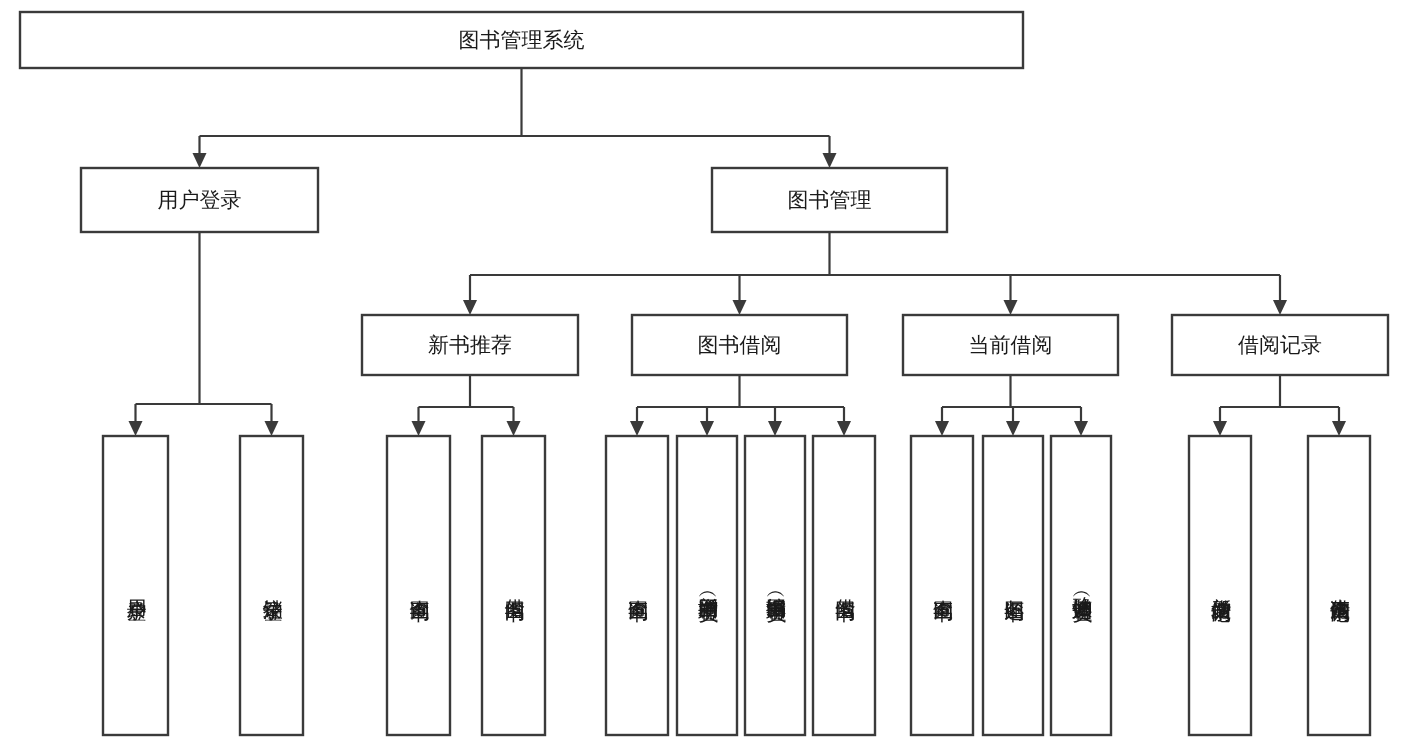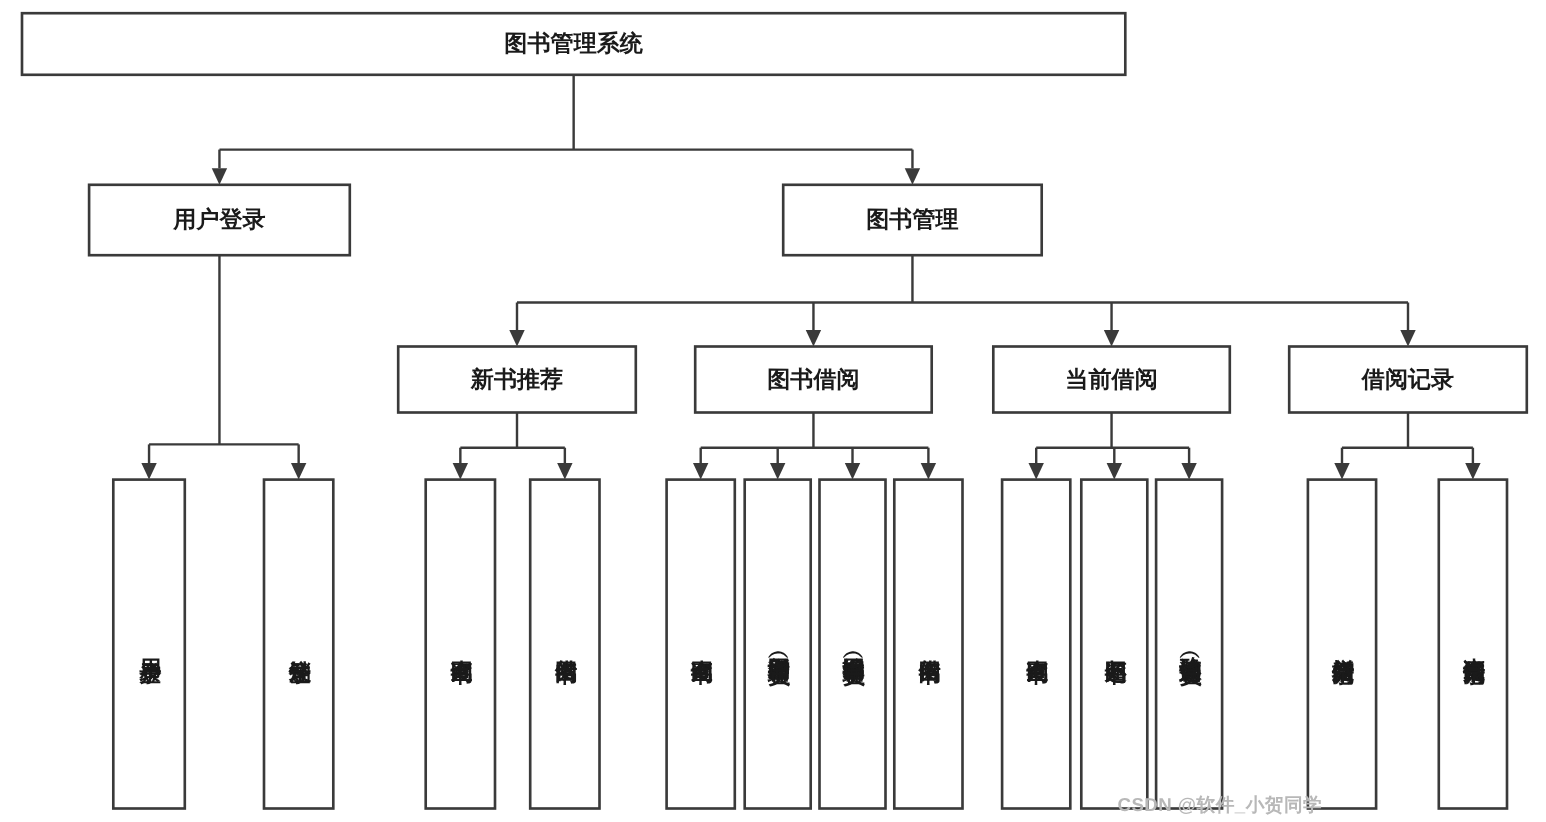--- a/index.html
+++ b/index.html
@@ -13,21 +13,20 @@
     overflow: hidden;
     font-family: "Liberation Sans", "DejaVu Sans", sans-serif;
     position: relative;
   }
   #diagram-root {
     position: absolute;
     left: 0;
     top: 0;
     width: 1208px;
     height: 747px;
-    font-weight: bold;
   }
   .node-box {
     fill: #ffffff;
     stroke: #3a3a3a;
     stroke-width: 2.4;
   }
   .node-label {
     fill: #1a1a1a;
     font-family: "Liberation Sans", "DejaVu Sans", sans-serif;
     text-anchor: middle;
@@ -197,14 +196,13 @@
         <g>
           <rect x="1189" y="436" width="62" height="299" class="node-box"></rect>
           <text class="node-label v" x="1220" y="585.5" text-anchor="middle" dominant-baseline="central">新增借阅记录</text>
         </g>
         <g>
           <rect x="1308" y="436" width="62" height="299" class="node-box"></rect>
           <text class="node-label v" x="1339" y="585.5" text-anchor="middle" dominant-baseline="central">查询借阅记录</text>
         </g>
       </g>
   </svg>
-  <div class="watermark-text">CSDN @软件_小贺同学</div>
 </div>
 
 </body></html>

